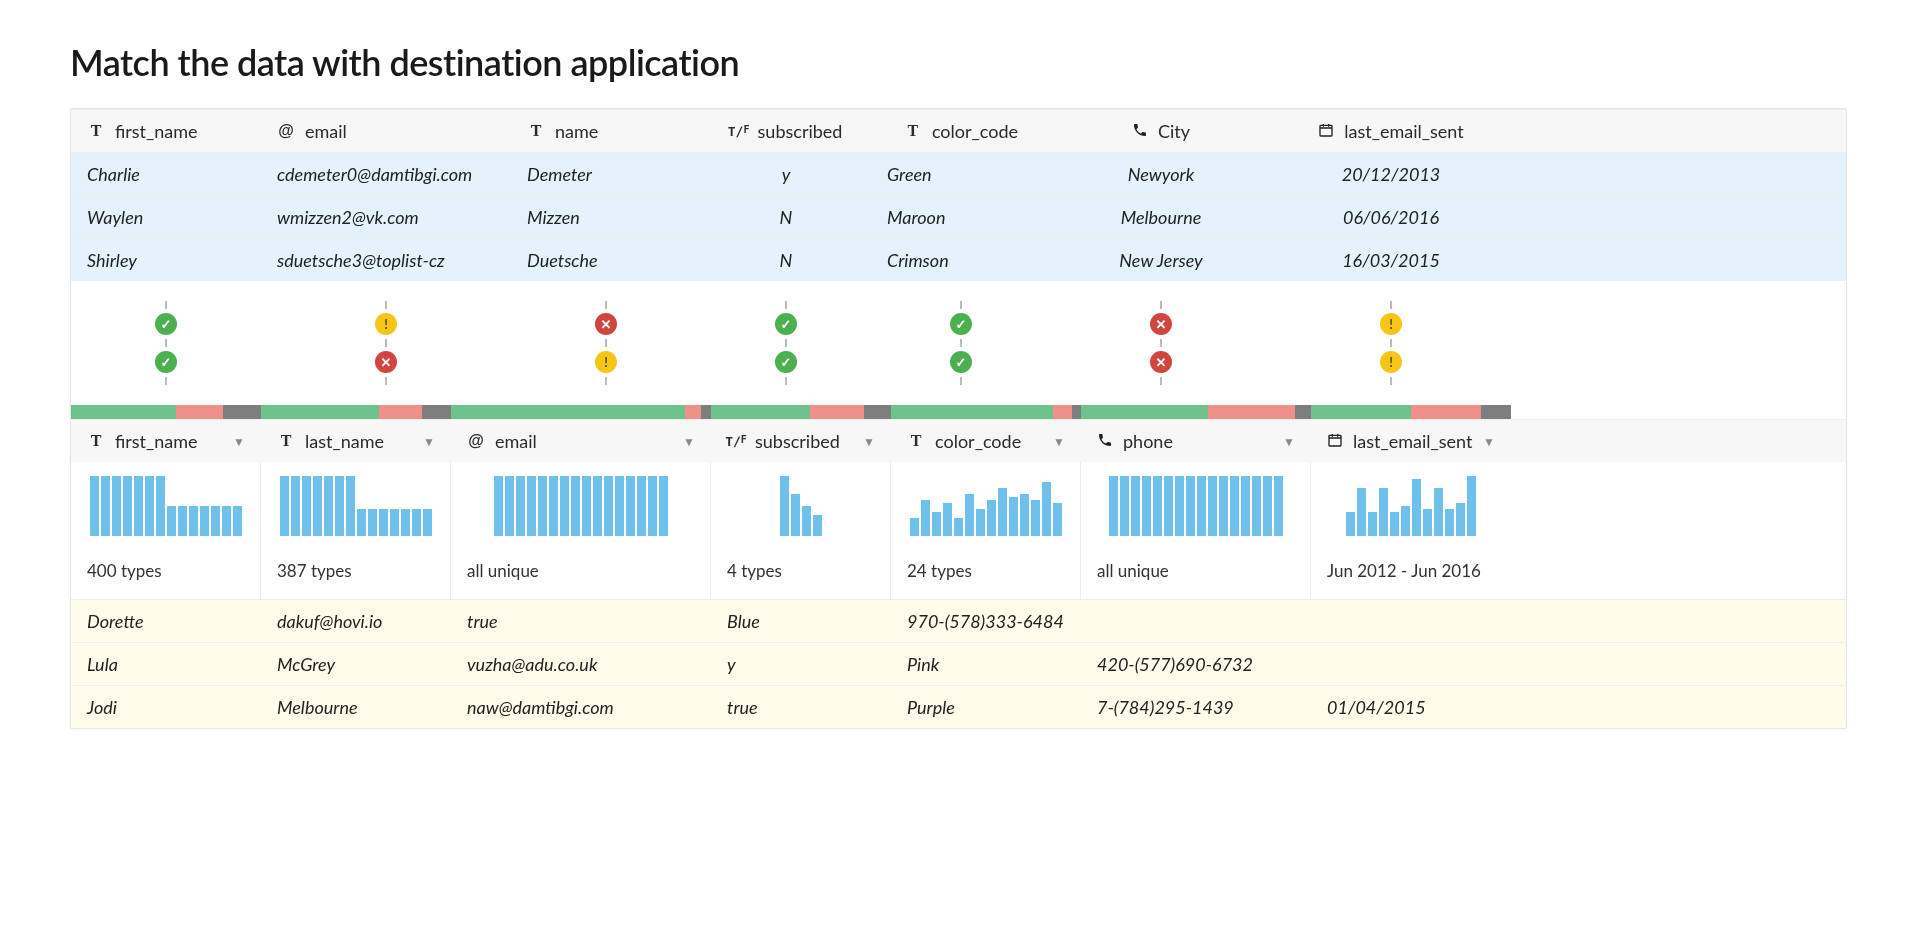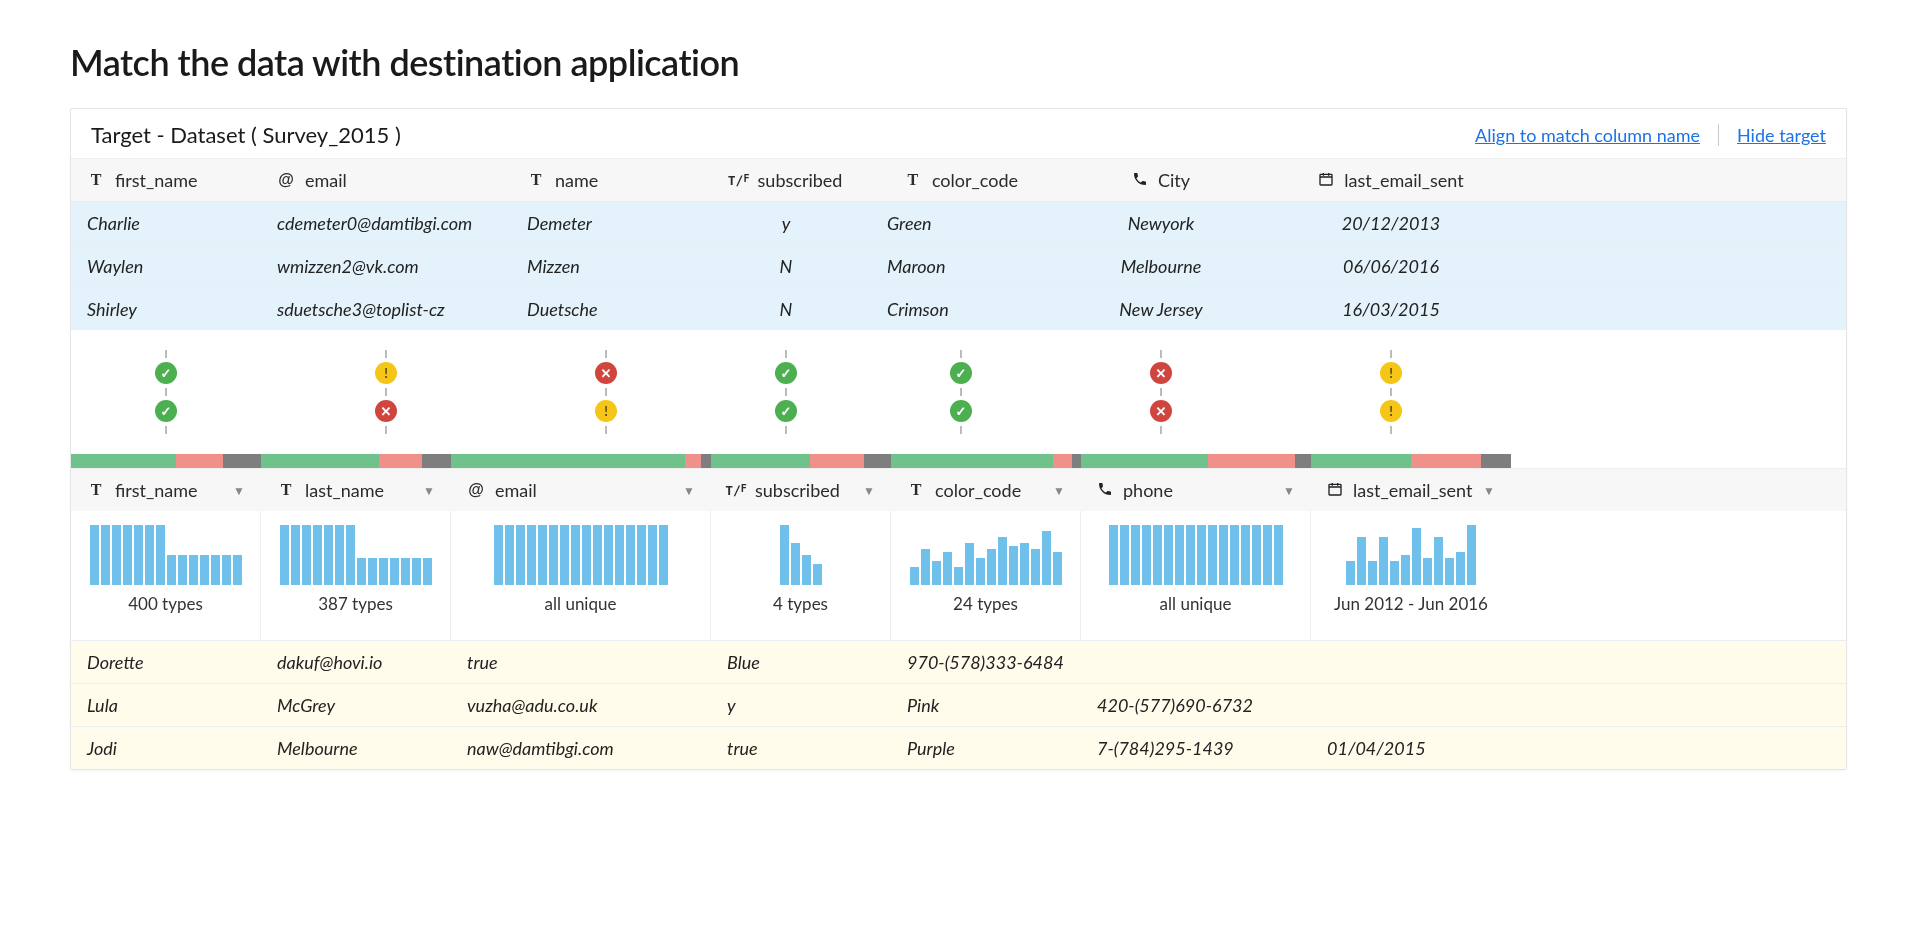--- a/index.html
+++ b/index.html
@@ -80,43 +80,35 @@
   .seg.g { background:#6fc28b; }
   .seg.r { background:#f0908a; }
   .seg.k { background:#7e7e7e; }
 
   
   .src-th .cell { justify-content:space-between; gap:6px; }
   .src-th .lhs { display:flex; align-items:center; gap:10px; }
   .caret { color:#888; font-size:12px; }
 
   
-  .spark-row .cell { flex-direction:column; align-items:center; padding-top:14px; padding-bottom:26px; gap:8px; border-right:1px solid #eee;}
+  .spark-row .cell { flex-direction:column; align-items:flex-start; padding-top:14px; padding-bottom:18px; gap:24px; border-right:1px solid #eee;}
   .spark-row .cell:last-child { border-right:none;}
   .spark { display:flex; align-items:flex-end; gap:2px; height:60px; width:100%; justify-content:center;}
   .spark span { display:block; width:9px; background:#6fc0eb; }
   .spark-label { color:#333; font-size:17px; }
 
   .scroll-wrap { overflow-x:auto; }
   .inner { min-width:1440px; }
 </style>
 </head>
 <body>
 
 <h1 class="page-title">Match the data with destination application</h1>
 
 <div class="panel">
-  <div class="panel-header">
-    <div>Target - Dataset ( Survey_2015 )</div>
-    <div class="right">
-      <a>Align to match column name</a>
-      <span class="divider-v"></span>
-      <a>Hide target</a>
-    </div>
-  </div>
 
   <div class="scroll-wrap">
       <div class="inner">
 
     <div id="target-th" class="grid-row th-row">
           <div class="cell">
             <span class="icon-box">T</span>
             <span>first_name</span>
           </div>
           <div class="cell">

